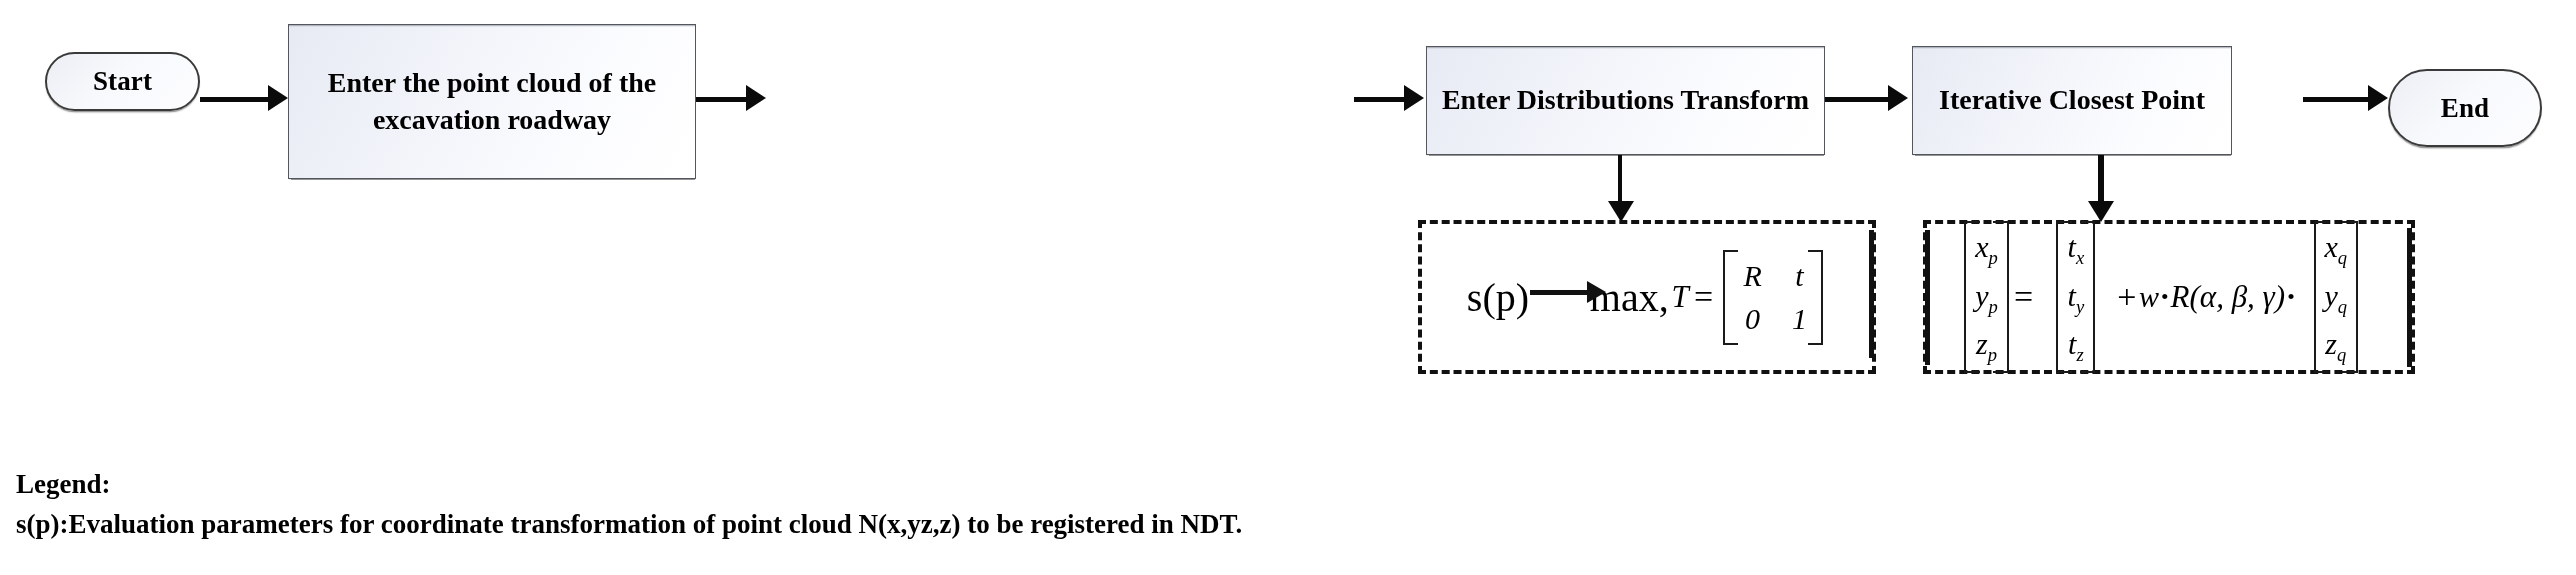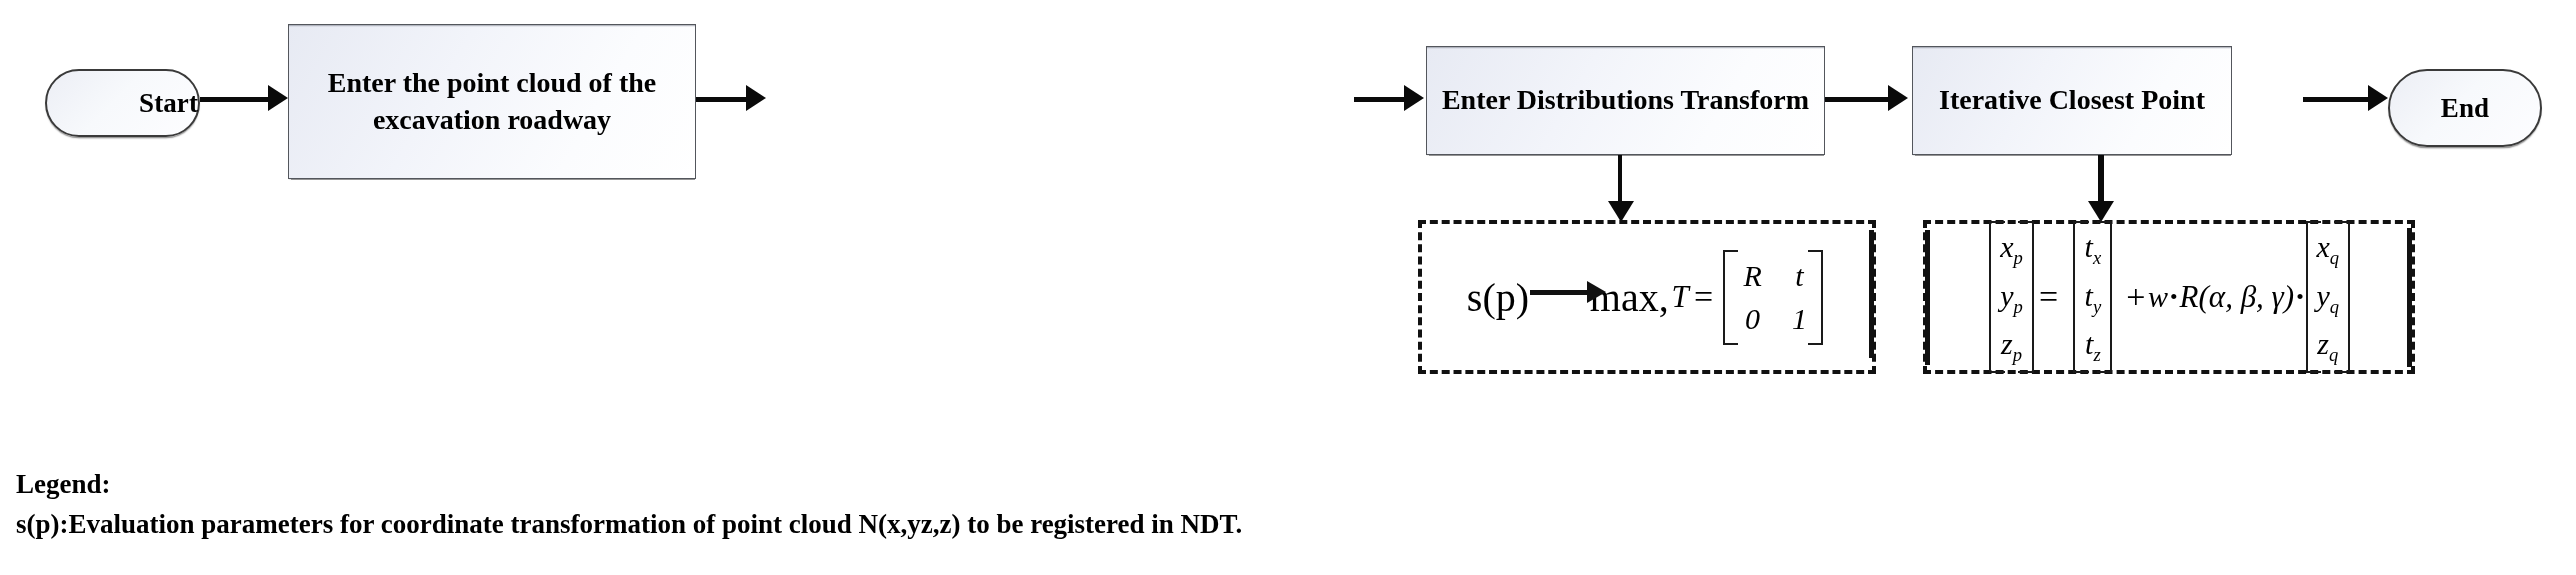--- a/index.html
+++ b/index.html
@@ -189,21 +189,21 @@
     font-size: 27px;
     line-height: 1.48;
     white-space: nowrap;
   }
 </style>
 </head>
 <body>
 
 <div id="canvas">
 
-  <div class="terminator" style="left:45px; top:69px; width:155px; height:68px;justify-content:flex-end;">
+  <div class="terminator" style="left:45px; top:52px; width:155px; height:59px;">
     <span class="txt">Start</span>
   </div>
 
   <div class="hline" style="left:200px; top:97px; width:69px;"></div>
   <div class="harrow" style="left:268px; top:85px;"></div>
 
   <div class="procbox grad" style="left:288px; top:24px; width:408px; height:155px;">
     <span class="txt">Enter the point cloud of the excavation roadway</span>
   </div>
 
@@ -275,41 +275,41 @@
               <span class="mcell"><span>y</span><sub>p</sub></span>
             </span>
           <span class="mrow">
               <span class="mcell"><span>z</span><sub>p</sub></span>
             </span>
         </span>
       </span>
 
       <span class="mi-op" style="margin:0 4px;">=</span>
 
-      <span class="matrix" style="padding:2.7px 10.8px; margin:0 11px;">
+      <span class="matrix" style="padding:2.7px 10.8px; margin:0 19px;">
         <span class="mrows vecrows">
           <span class="mrow">
               <span class="mcell"><span>t</span><sub>x</sub></span>
             </span>
           <span class="mrow">
               <span class="mcell"><span>t</span><sub>y</sub></span>
             </span>
           <span class="mrow">
               <span class="mcell"><span>t</span><sub>z</sub></span>
             </span>
         </span>
       </span>
 
       <span class="mi-op" style="margin:0 2.7px;">+</span>
       <span class="mi-small">w</span>
       <span class="mi-op" style="font-size:21.6px; margin:0 2px;">•</span>
       <span class="mi-it">R(α, β, γ)</span>
       <span class="mi-op" style="font-size:21.6px; margin:0 2px;">•</span>
 
-      <span class="matrix" style="padding:2.7px 10.8px; margin:0 0;justify-content:center;">
+      <span class="matrix" style="padding:2.7px 10.8px; margin:0 17px;justify-content:center;">
         <span class="mrows vecrows">
           <span class="mrow">
               <span class="mcell"><span>x</span><sub>q</sub></span>
             </span>
           <span class="mrow">
               <span class="mcell"><span>y</span><sub>q</sub></span>
             </span>
           <span class="mrow">
               <span class="mcell"><span>z</span><sub>q</sub></span>
             </span>

